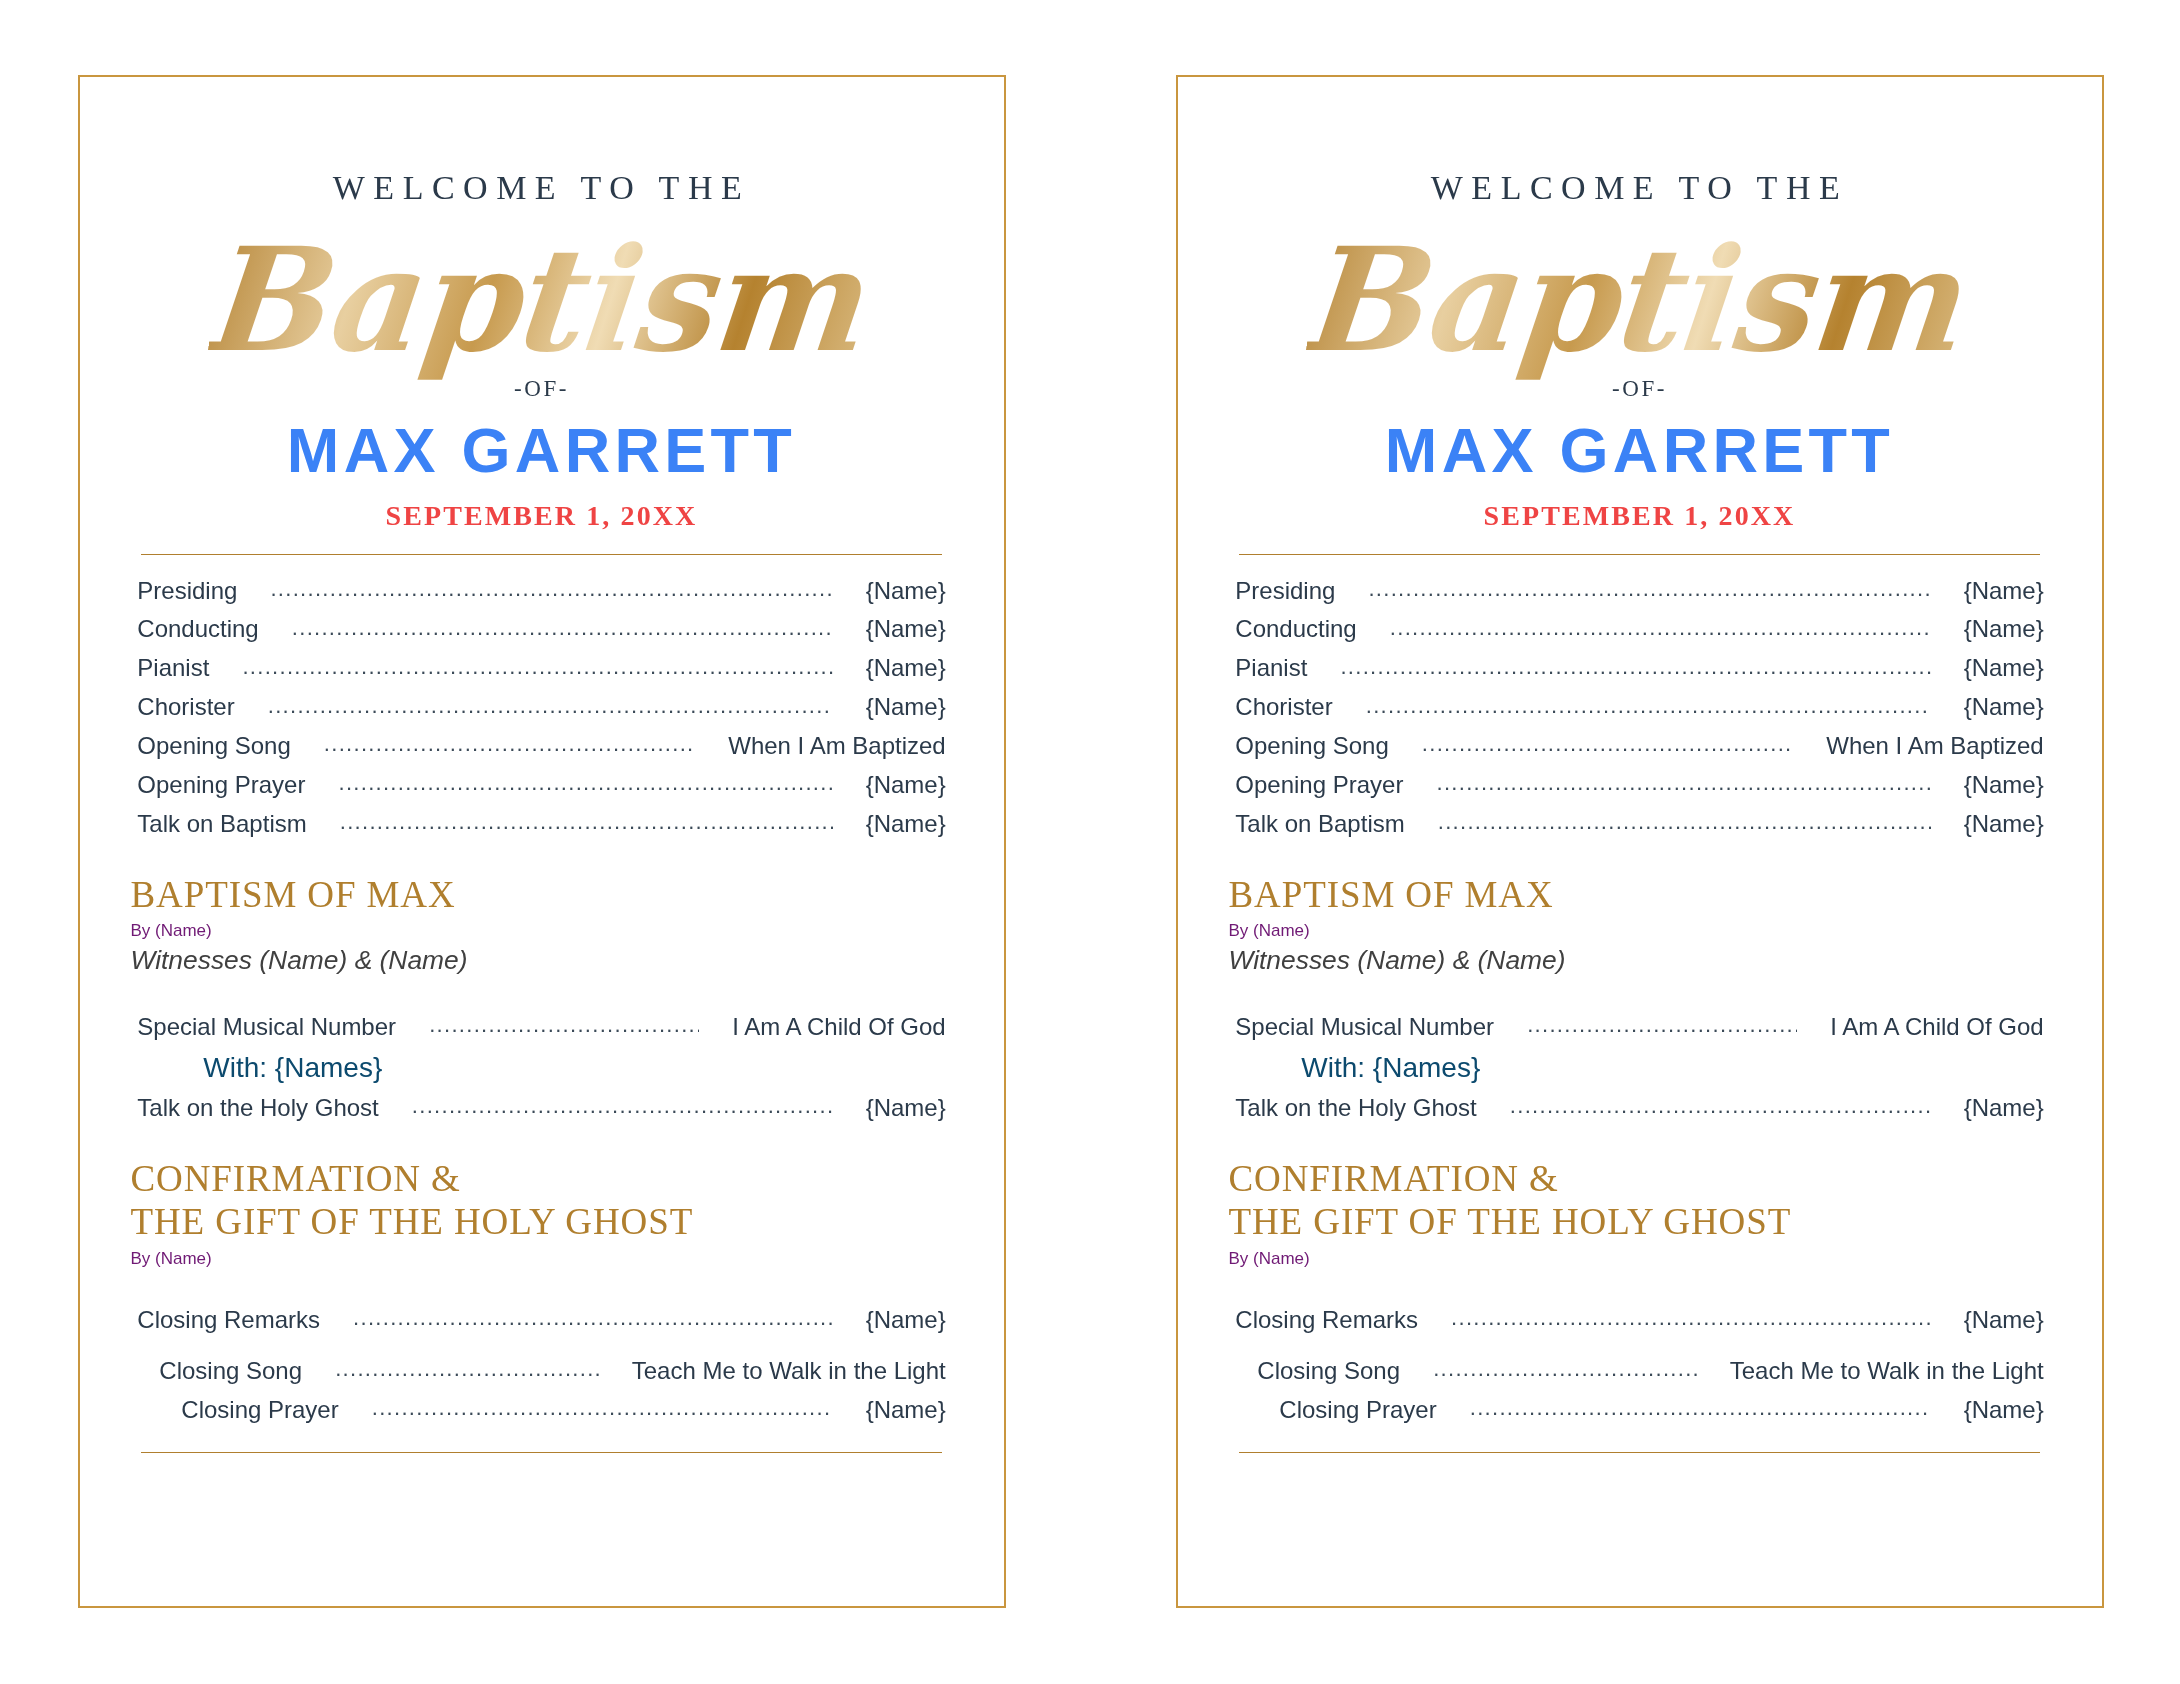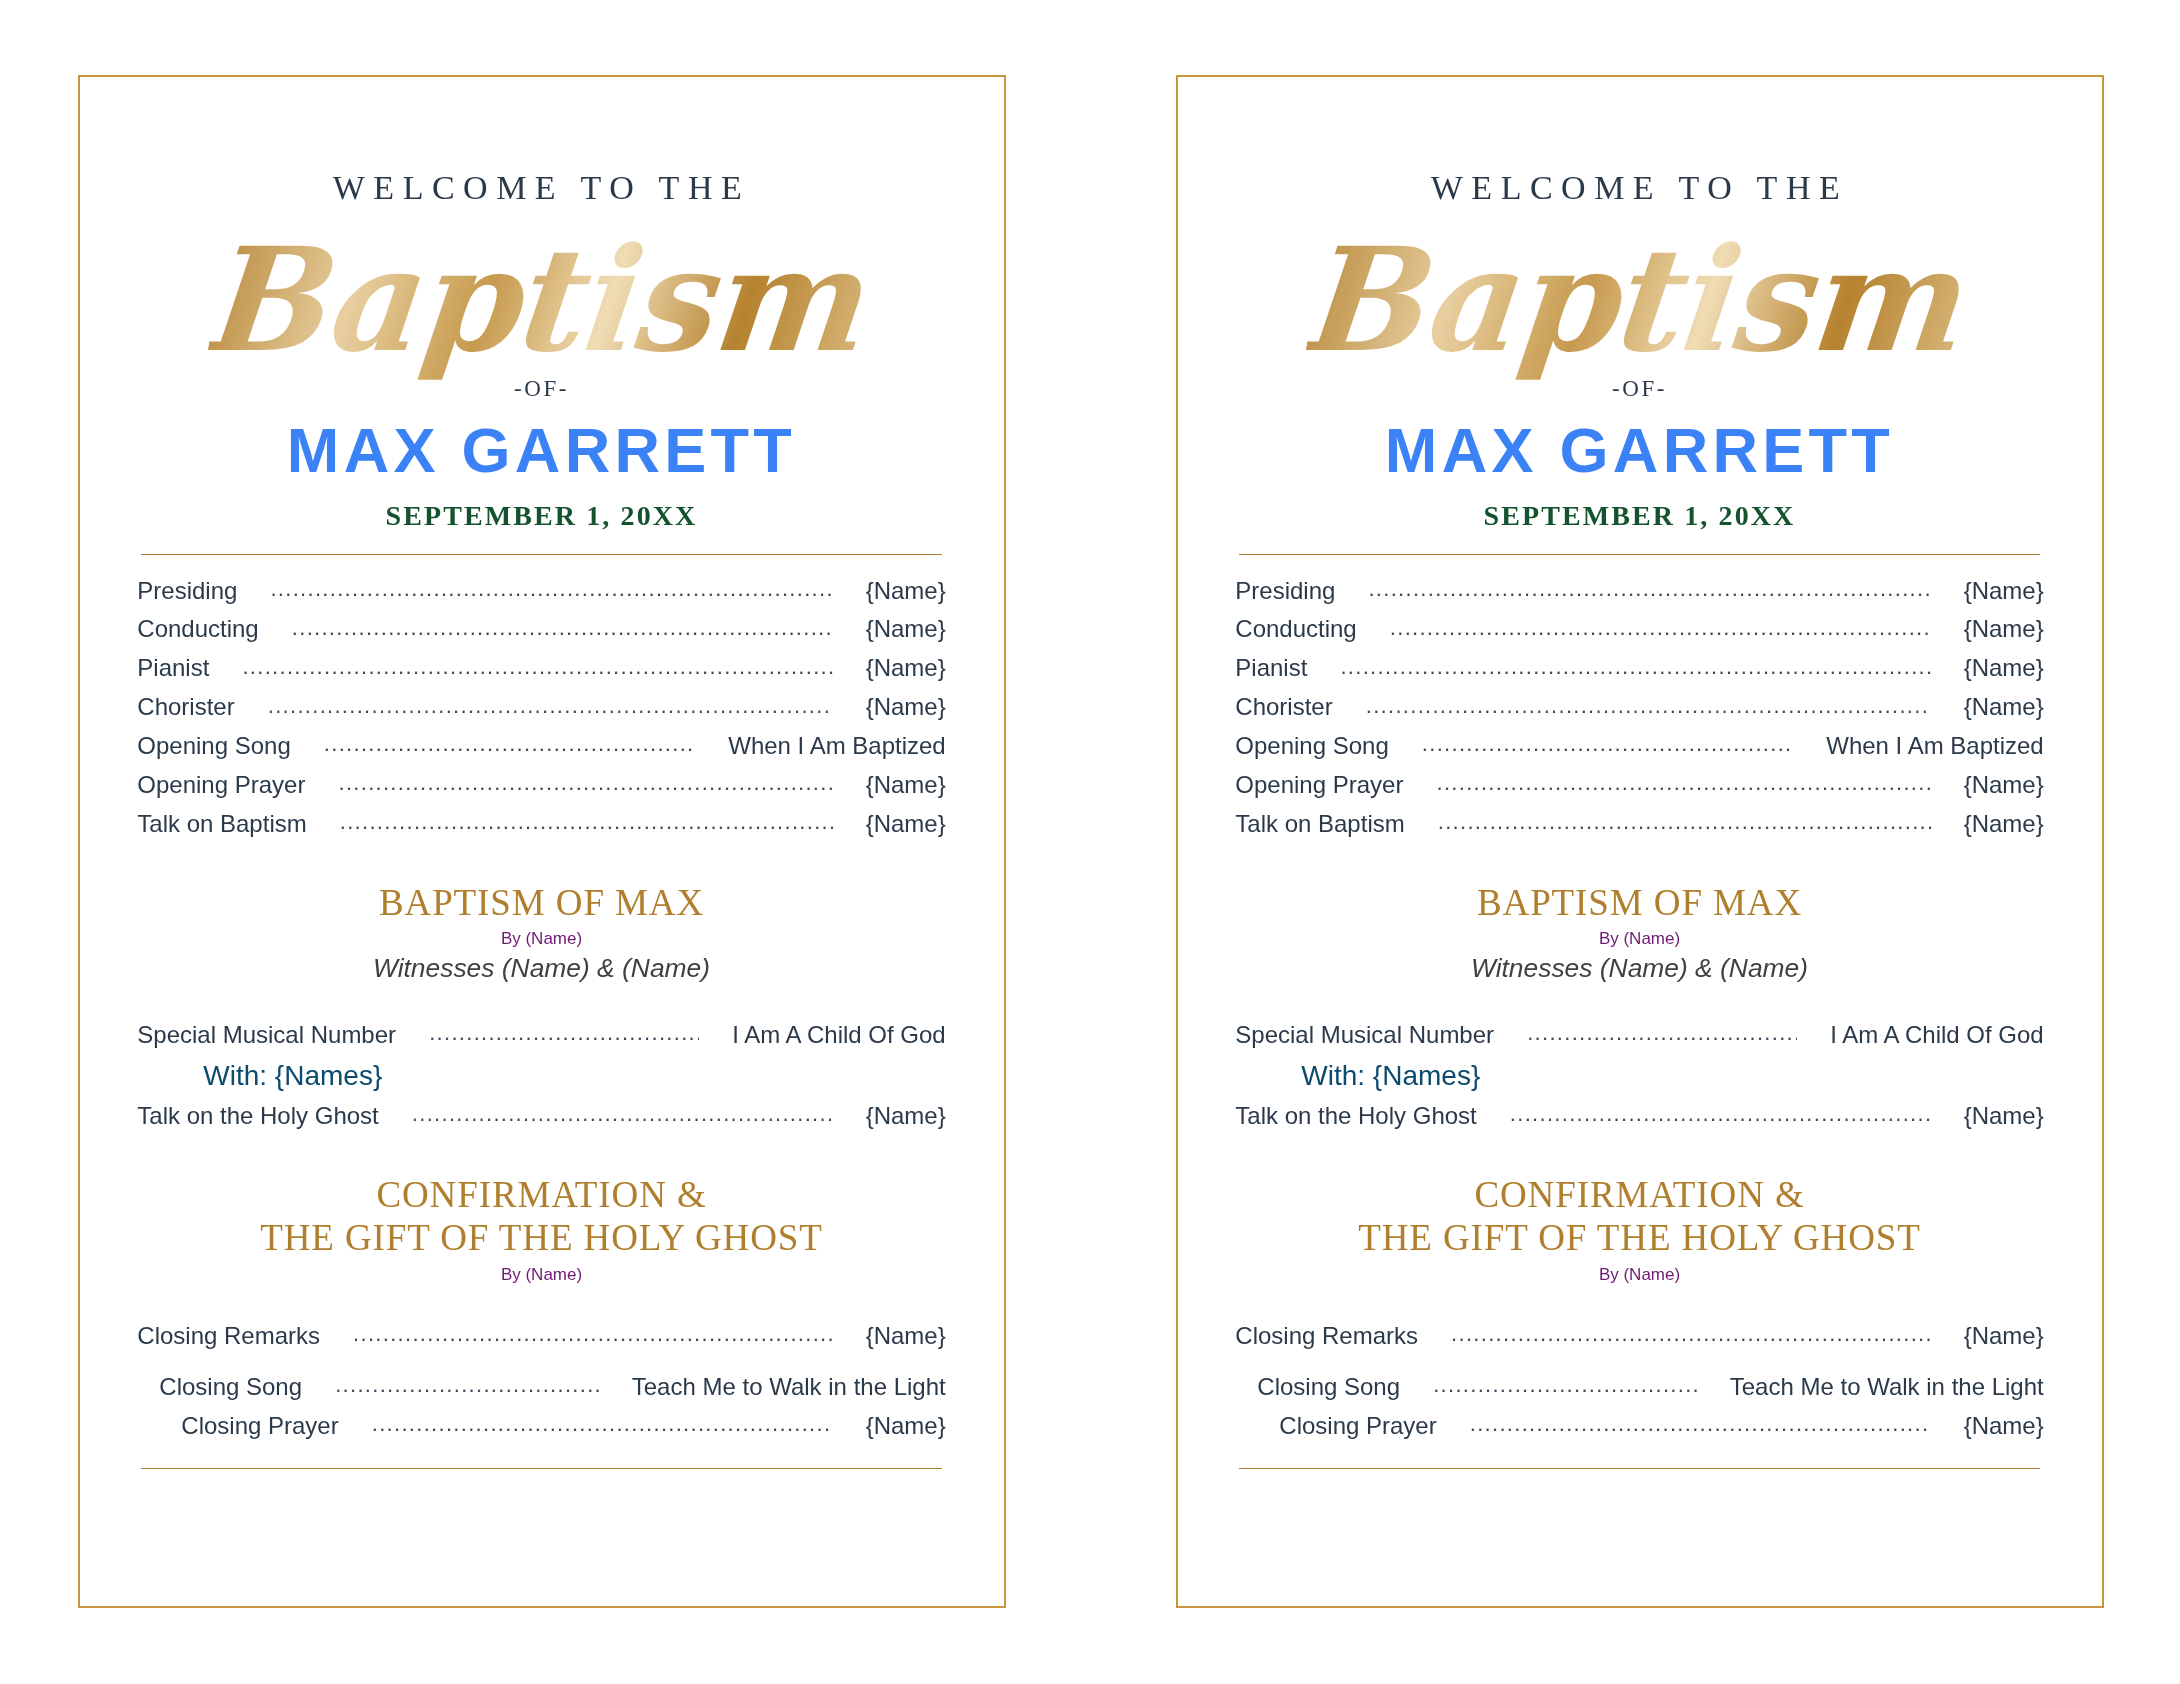--- a/index.html
+++ b/index.html
@@ -86,21 +86,21 @@
     color: #3b82f6;
     margin-top: 12px;
   }
 
   .date {
     text-align: center;
     font-family: "Liberation Serif", serif;
     font-weight: bold;
     font-size: 28px;
     letter-spacing: 2.1px;
-    color: #14532d;
+    color: #ef4444;
     margin-top: 13.6px;
   }
 
   .rule {
     border: 0;
     border-top: 1.7px solid #b07f2e;
     margin: 22px 10.2px 17px 10.2px;
   }
   .rule.bottom {
     margin-top: 22px;
@@ -137,22 +137,21 @@
   .line.indent2 { padding-left: 44px; align-items: center; }
   .subline {
     font-size: 28px;
     color: #0c4a6e;
     padding-left: 66px;
     line-height: 1.5;
   }
 
   
   .section {
-    text-align: center;
-    margin-top: 37px;
+    margin-top: 29px;
   }
   .section .head {
     font-family: "Liberation Serif", serif;
     font-size: 37px;
     color: #b07f2e;
     letter-spacing: 0.9px;
     line-height: 1.18;
     font-weight: 400;
   }
   .section .sub {

